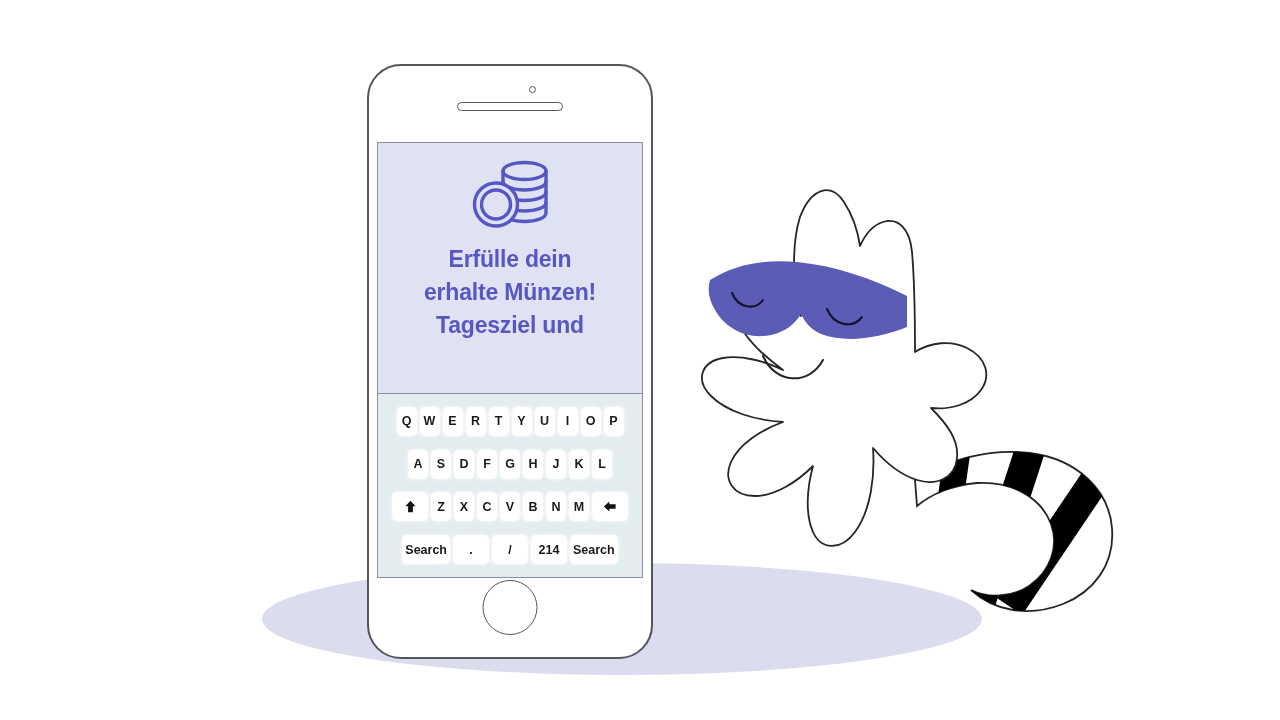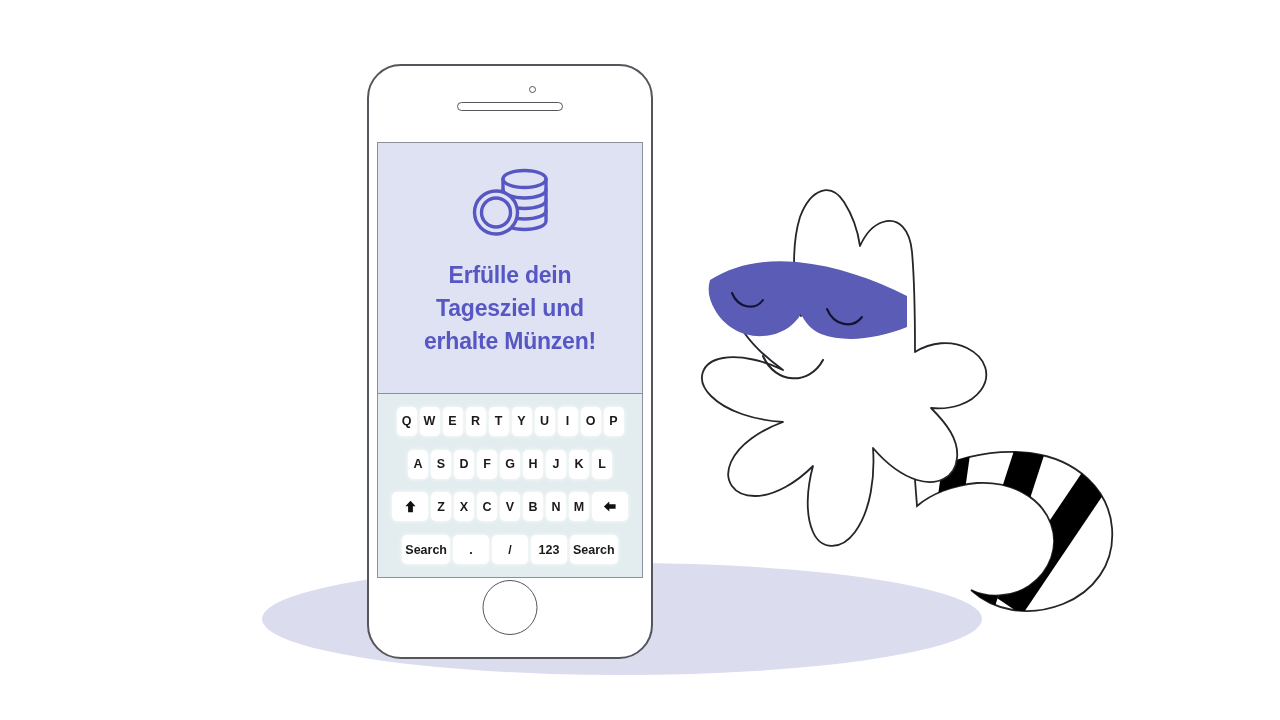--- a/index.html
+++ b/index.html
@@ -95,23 +95,22 @@
     background: #dfe2f3;
   }
 
   
   #promo {
     background: #dfe2f3;
     flex: 0 0 250px;
     display: flex;
     flex-direction: column;
     align-items: center;
-    padding-top: 22px;
-    box-sizing: border-box;
-    gap: 8px;
+    padding-top: 14px;
+    box-sizing: border-box;
   }
   #coin-icon { width: 80px; height: 76px; display:block; }
   #promo-headline {
     margin-top: 10px;
     color: #5757c3;
     font-size: 23px;
     line-height: 1.43;
     font-weight: bold;
     text-align: center;
     letter-spacing: -0.2px;
@@ -190,22 +189,22 @@
             <path d="M33 35 C33 40 43 43.5 54.5 43.5 C66 43.5 76 40 76 35"></path>
             <path d="M33 45.5 C33 50.5 43 54 54.5 54 C66 54 76 50.5 76 45.5"></path>
 
             <circle cx="26" cy="47.5" r="21.5" fill="#dfe2f3"></circle>
             <circle cx="26" cy="47.5" r="14.5"></circle>
           </g>
         </svg>
 
         <div id="promo-headline">
           <div>Erfülle dein</div>
+          <div>erhalte  Münzen!</div>
           <div>Tagesziel und</div>
-          <div>erhalte  Münzen!</div>
         </div>
       </div>
 
       <div id="keyboard">
 
         <div class="kb-row">
           <div class="key">Q</div>
           <div class="key">W</div>
           <div class="key">E</div>
           <div class="key">R</div>
@@ -246,21 +245,21 @@
             <svg width="14" height="13" viewBox="0 0 14 13">
               <path d="M0.9 6.5 L6.3 1.4 L6.3 4.2 L12.6 4.2 L12.6 8.8 L6.3 8.8 L6.3 11.6 Z" fill="#111111"></path>
             </svg>
           </div>
         </div>
 
         <div class="kb-row">
           <div class="key wide">Search</div>
           <div class="key medium">.</div>
           <div class="key medium">/</div>
-          <div class="key medium">123</div>
+          <div class="key medium">214</div>
           <div class="key wide">Search</div>
         </div>
 
       </div>
     </div>
 
     <div id="phone-home"></div>
   </div>
 
   <svg id="mascot" viewBox="0 0 520 480">

